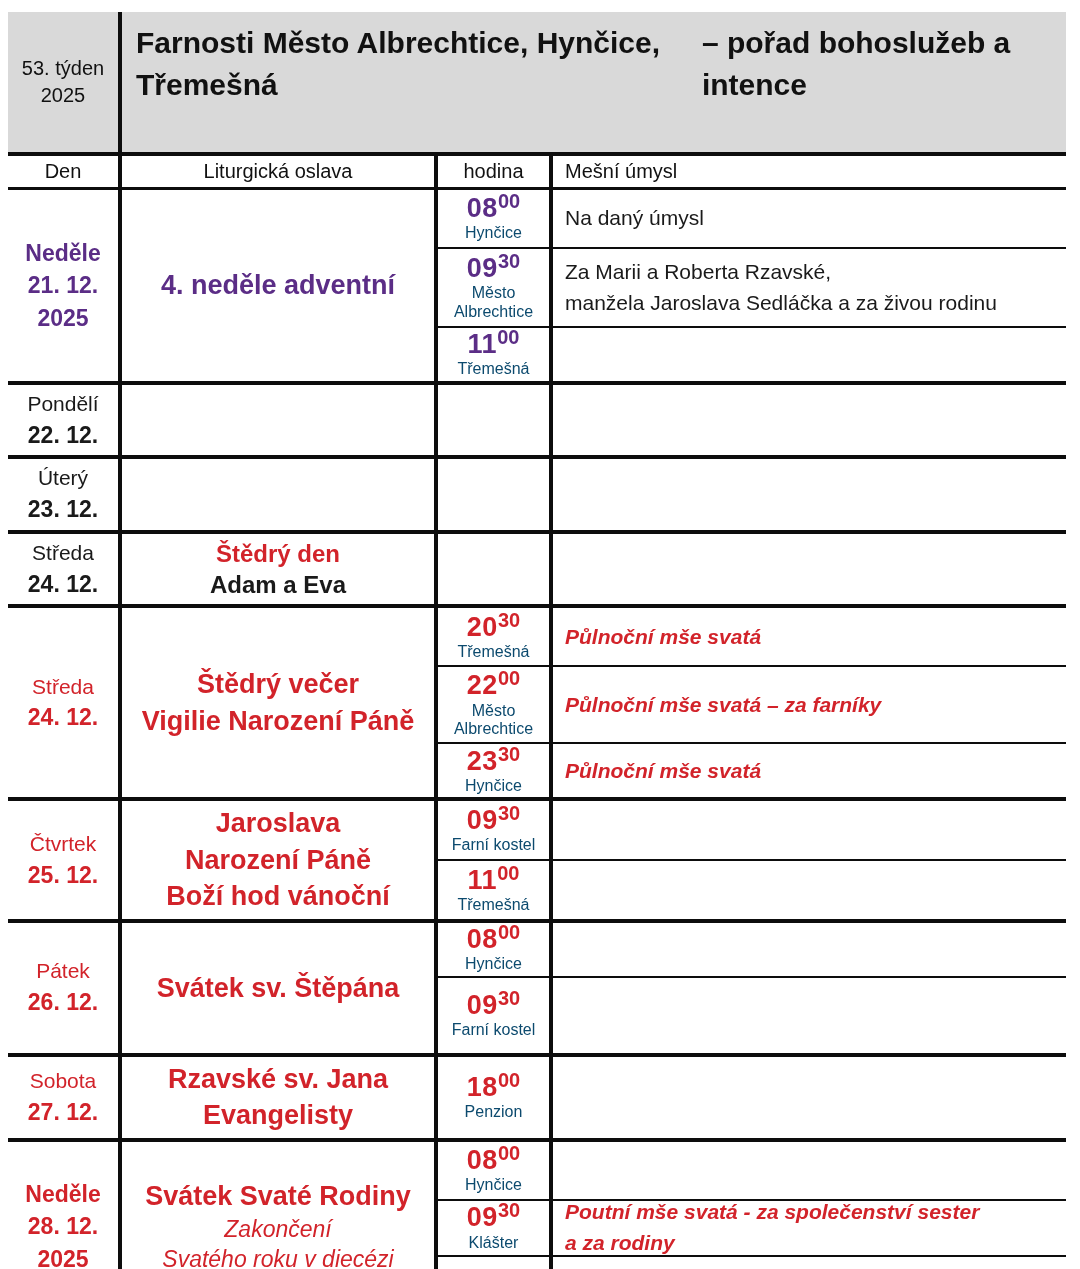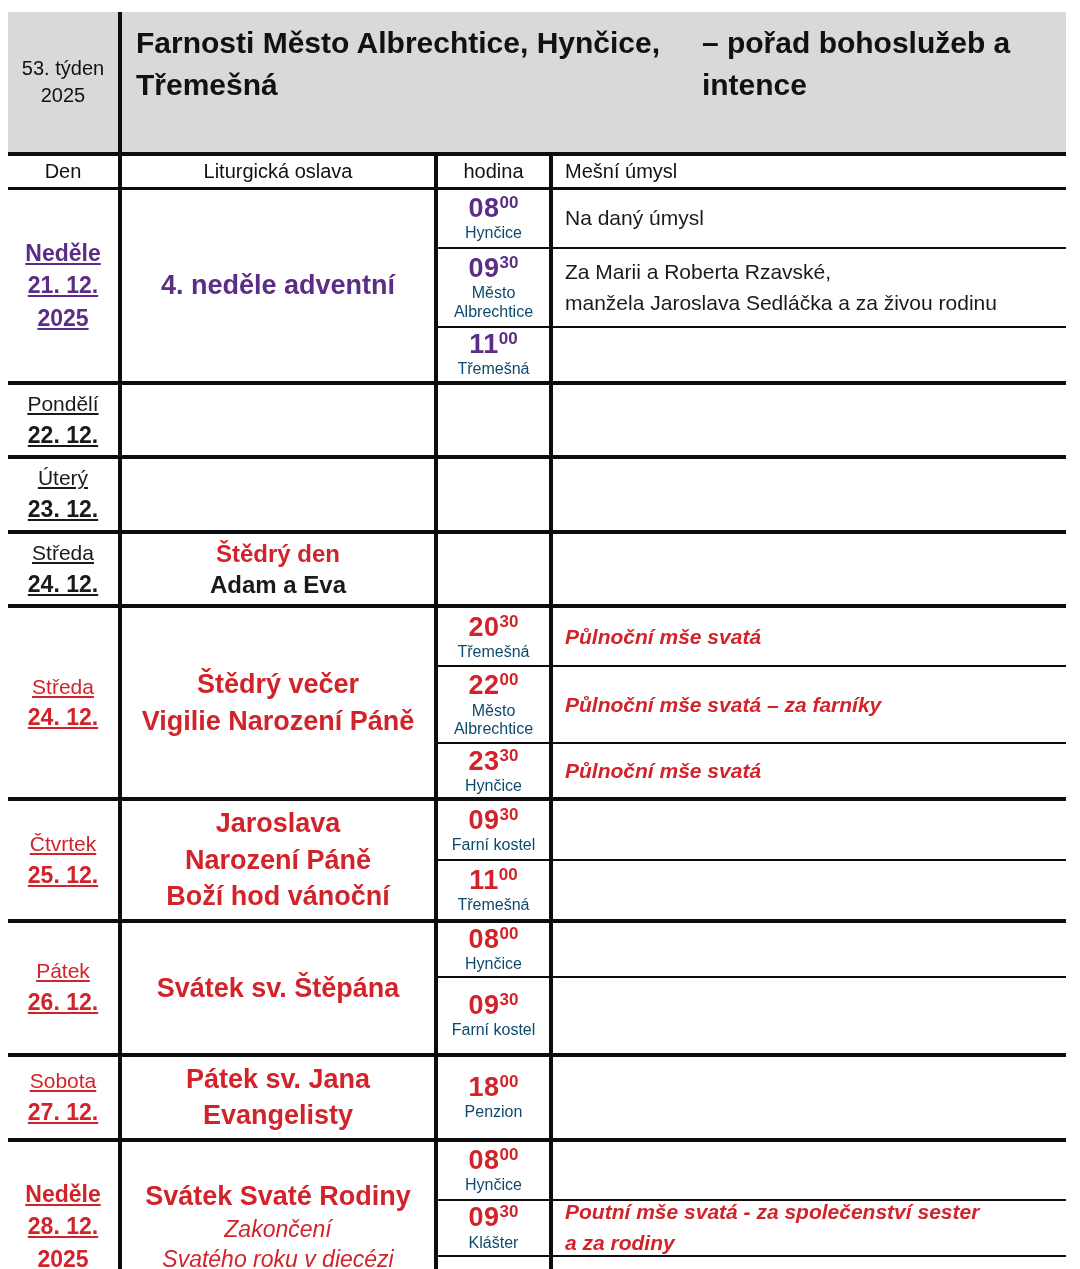--- a/index.html
+++ b/index.html
@@ -61,30 +61,30 @@
   .slot-hour{
     width:115px;flex:0 0 115px;border-right:4px solid var(--line);
     display:flex;flex-direction:column;justify-content:center;align-items:center;
     text-align:center;padding:2px 2px;
   }
   .slot-int{
     flex:1;display:flex;flex-direction:column;justify-content:center;
     padding:4px 8px 4px 12px;
   }
 
-  .day-line{font-size:21px;line-height:1.42;text-decoration:underline;}
+  .day-line{font-size:21px;line-height:1.42;}
   .day-line.b{font-weight:bold;font-size:23px;}
 
   .cel-line{font-size:24px;line-height:1.3;}
   .cel-line.b{font-weight:bold;}
   .cel-line.i{font-style:italic;font-size:23px;}
   .cel-line.lg{font-size:27px;line-height:1.35;}
 
   .time{font-weight:bold;font-size:27px;line-height:1.05;letter-spacing:.5px;}
-  .time sup{font-size:17px;vertical-align:baseline;position:relative;top:-9px;letter-spacing:0;}
+  .time sup{font-size:20px;vertical-align:baseline;position:relative;top:-9px;letter-spacing:0;}
   .place{font-size:16px;line-height:1.15;color:#0c4a6e;margin-top:2px;}
 
   .intent-line{font-size:21px;line-height:1.45;color:var(--ink);}
   .red-intent .intent-line{color:var(--red);font-weight:bold;font-style:italic;}
 
   .c-purple{color:var(--purple);}
   .c-red{color:var(--red);}
   .c-black{color:var(--ink);}
 </style>
 </head>
@@ -282,21 +282,21 @@
                 <div class="slot-int"></div>
               </div>
             </div>
           </div>
           <div class="trow">
             <div class="cell-day c-red">
               <div class="day-line">Sobota</div>
               <div class="day-line b">27. 12.</div>
             </div>
             <div class="cell-cel c-red">
-              <div class="cel-line b lg">Pátek sv. Jana</div>
+              <div class="cel-line b lg">Rzavské sv. Jana</div>
               <div class="cel-line b lg">Evangelisty</div>
             </div>
             <div class="slots">
               <div class="slot" style="min-height: 74px;">
                 <div class="slot-hour c-red">
                   <div class="time">18<sup>00</sup></div>
                   <div class="place">Penzion</div>
                 </div>
                 <div class="slot-int"></div>
               </div>

